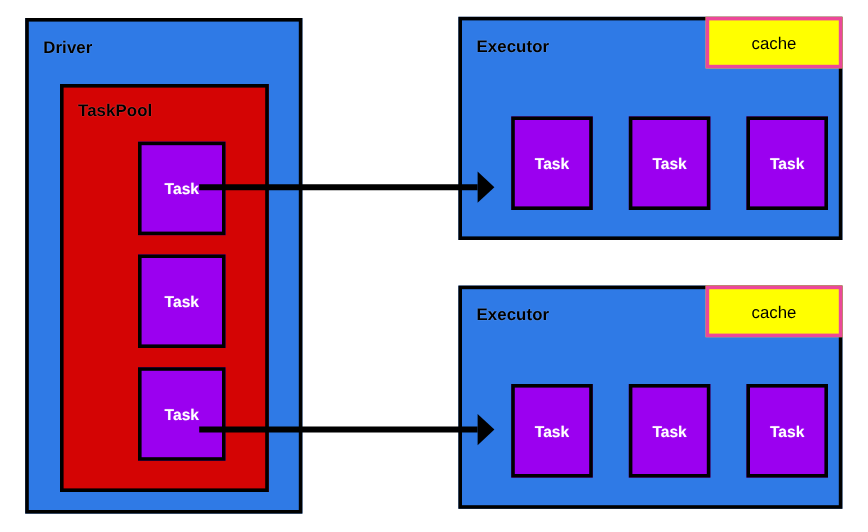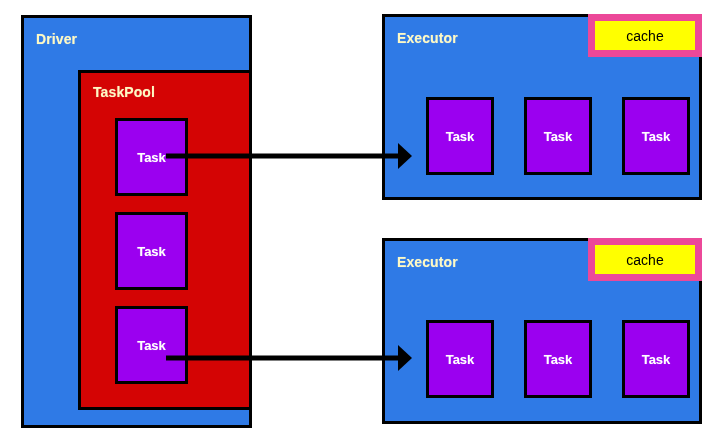--- a/index.html
+++ b/index.html
@@ -24,30 +24,29 @@
     position: absolute;
     box-sizing: border-box;
     border: 3px solid #000000;
   }
 
   .driver-box {
     background: #2f7ae6;
   }
   .taskpool-box {
     background: #d40404;
-    margin-left: 28px;
   }
   .executor-box {
     background: #2f7ae6;
   }
 
   
   .box-title {
     position: absolute;
-    color: #fef9c3;
+    color: #000000;
     font-family: "Liberation Sans", sans-serif;
     font-size: 14px;
     font-weight: 700;
     letter-spacing: 0.1px;
     line-height: 1;
     white-space: nowrap;
     text-shadow: 0 0 1px rgba(255,255,255,0.45);
   }
 
   
@@ -69,21 +68,21 @@
     line-height: 1;
     white-space: nowrap;
     text-shadow: 0 0 1px rgba(255,255,255,0.4);
   }
 
   
   .cache-box {
     position: absolute;
     box-sizing: border-box;
     background: #ffff00;
-    border: 7px solid #ec4899;
+    border: 3px solid #ec4899;
     display: flex;
     align-items: center;
     justify-content: center;
     z-index: 6;
   }
   .cache-label {
     color: #000000;
     font-family: "Liberation Sans", sans-serif;
     font-size: 14px;
     font-weight: 400;

